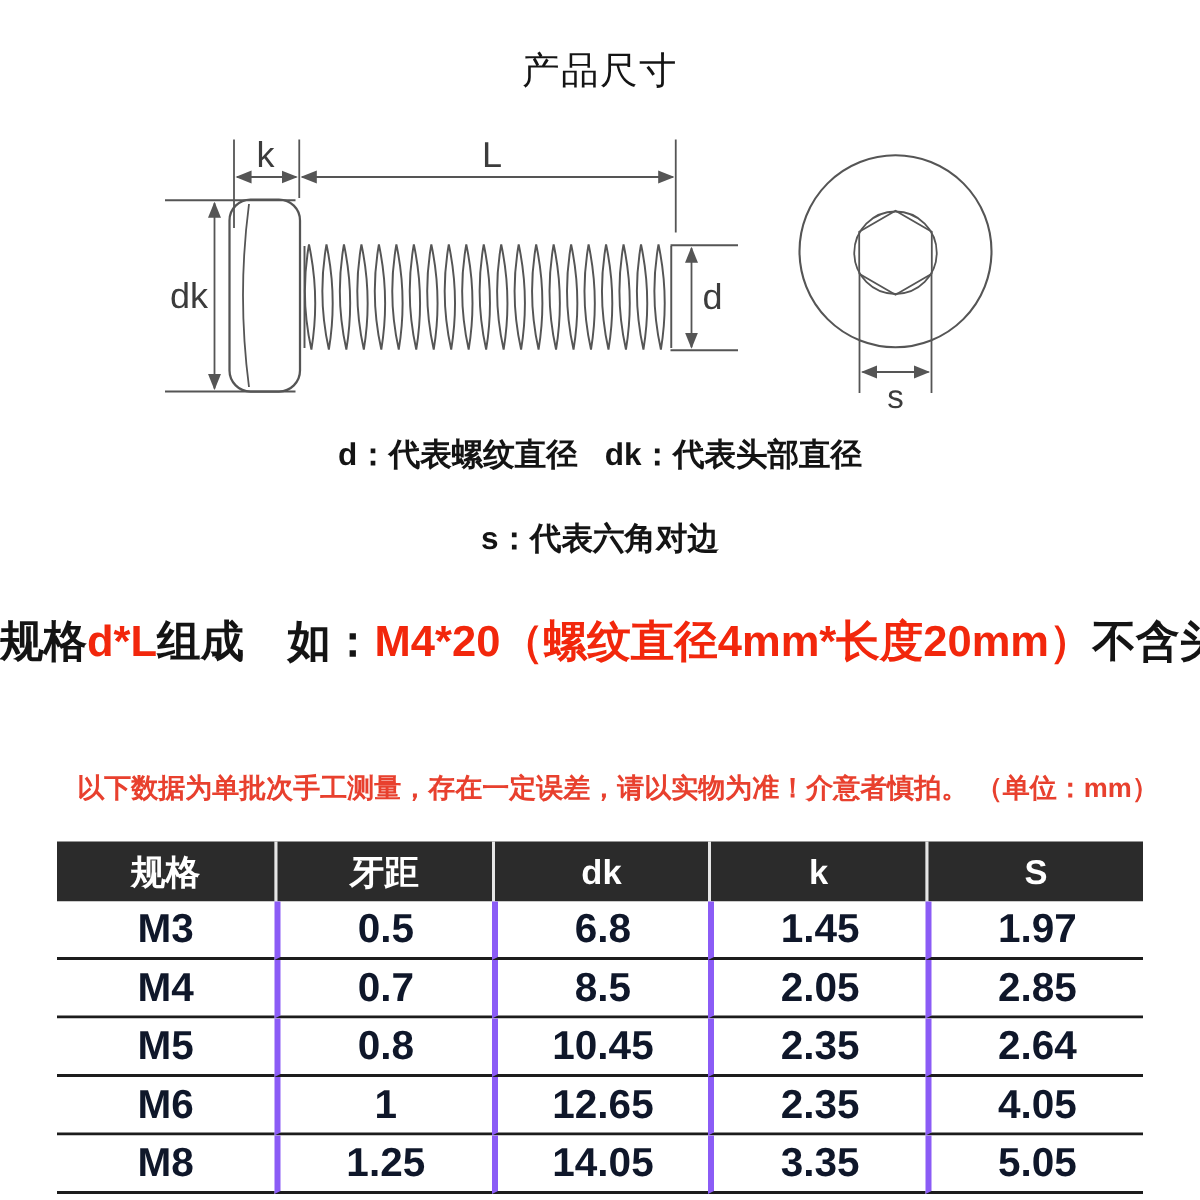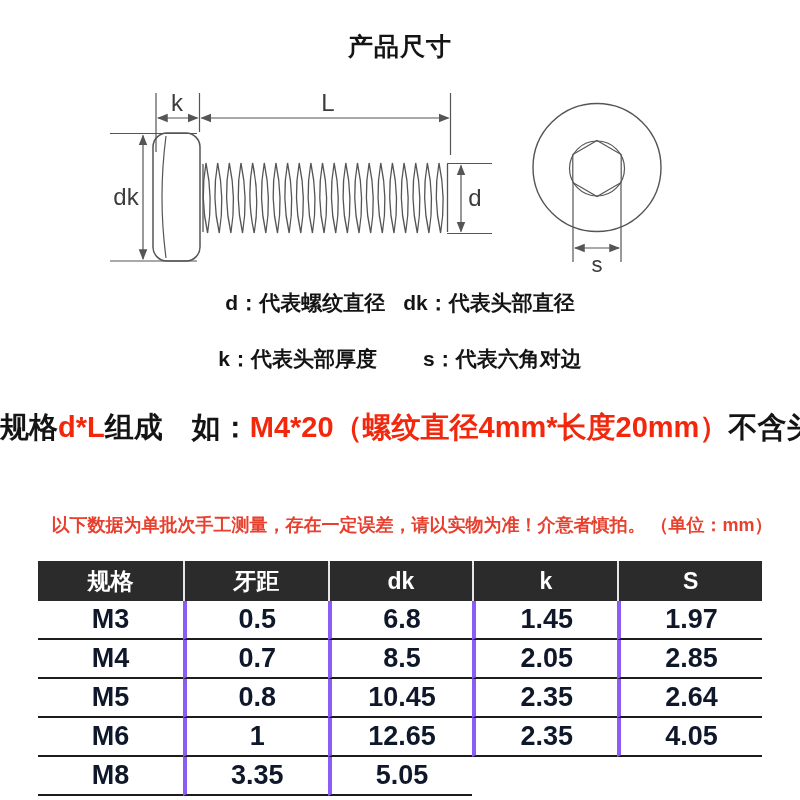--- a/index.html
+++ b/index.html
@@ -6,21 +6,21 @@
   html, body { background: #ffffff; }
   body {
     width: 800px; height: 800px;
     position: relative;
     font-family: "Liberation Sans", "DejaVu Sans", sans-serif;
     color: #111111;
     overflow: hidden;
   }
   .page-title {
     position: absolute; top: 30px; left: 0; width: 100%;
-    text-align: center; font-size: 25px; font-weight: 700;
+    text-align: center; font-size: 25px; font-weight: 400;
     letter-spacing: 1px; color: #141414;
   }
   .diagram-svg { position: absolute; top: 80px; left: 0; }
   .legend-line1 {
     position: absolute; top: 289px; left: 0; width: 100%;
     display: flex; justify-content: center; gap: 18px;
     font-size: 21px; font-weight: 700; color: #141414;
   }
   .legend-line2 {
     position: absolute; top: 345px; left: 0; width: 100%;
@@ -138,21 +138,20 @@
     <text x="597" y="192" text-anchor="middle" font-size="22">s</text>
   </g>
 </svg>
 
 <div class="legend-line1">
   <span>d：代表螺纹直径</span>
   <span>dk：代表头部直径</span>
 </div>
 
 <div class="legend-line2">
-  <span>k：代表头部厚度</span>
   <span>s：代表六角对边</span>
 </div>
 
 <div class="spec-line">
   <span class="seg-dark">规格</span><span class="seg-red">d*L</span><span class="seg-dark">组成　如：</span><span class="seg-red">M4*20（螺纹直径4mm*长度20mm）</span><span class="seg-dark">不含头部厚度</span>
 </div>
 
 <div class="warning-line">以下数据为单批次手工测量，存在一定误差，请以实物为准！介意者慎拍。 （单位：mm）</div>
 
 <div class="spec-table">
@@ -180,15 +179,17 @@
   <div class="cell td not-first">2.35</div>
   <div class="cell td not-first">2.64</div>
 
   <div class="cell td">M6</div>
   <div class="cell td not-first">1</div>
   <div class="cell td not-first">12.65</div>
   <div class="cell td not-first">2.35</div>
   <div class="cell td not-first">4.05</div>
 
   <div class="cell td">M8</div>
+  <div class="cell td not-first">1.25</div>
+  <div class="cell td not-first">14.05</div>
   <div class="cell td not-first">3.35</div>
   <div class="cell td not-first">5.05</div>
 </div>
 
 </body></html>

